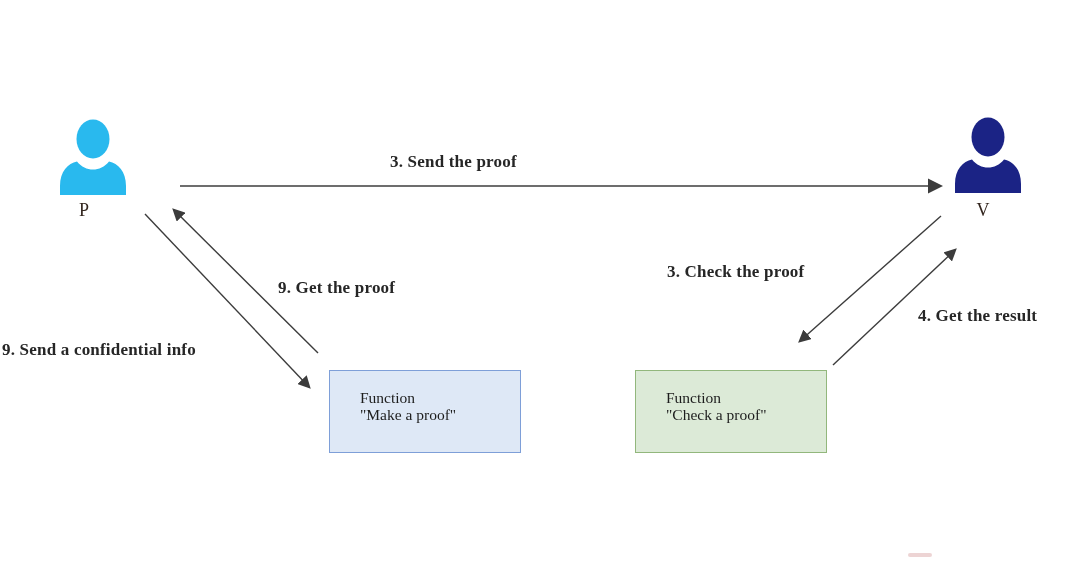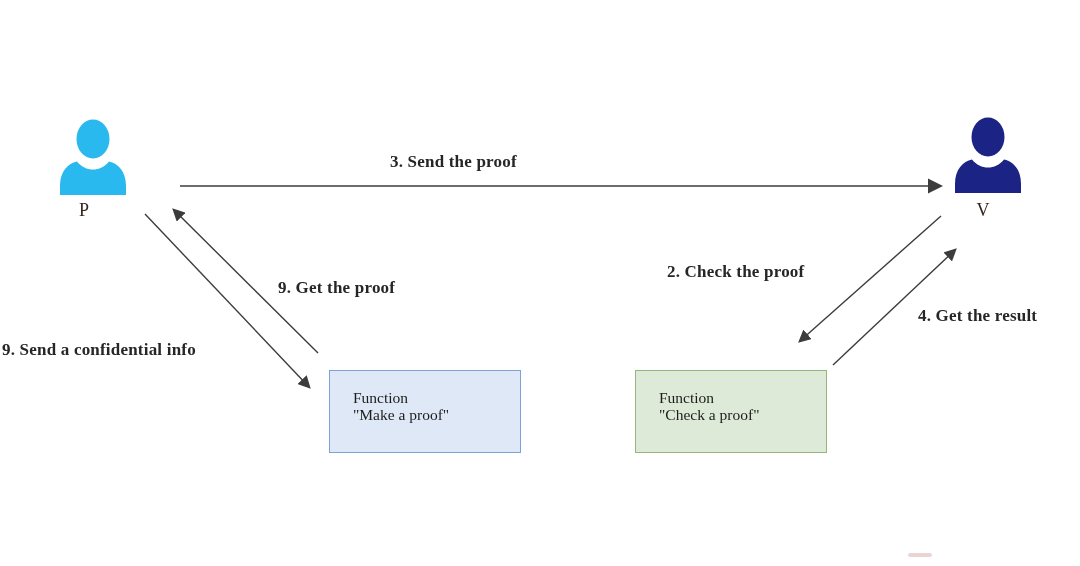--- a/index.html
+++ b/index.html
@@ -34,21 +34,21 @@
     text-align: center;
     color: #33261f;
     font-size: 18px;
     font-weight: 400;
   }
   .fn-box {
     position: absolute;
     width: 192px;
     height: 83px;
     box-sizing: border-box;
-    padding: 18px 0 0 23px;
+    padding: 18px 0 0 30px;
     font-size: 15.5px;
     line-height: 17px;
     color: #1d1d1d;
   }
   .fn-box .fn-line { white-space: nowrap; }
   .box-make {
     left: 329px; top: 370px;
     background: #dee8f6;
     border: 1.5px solid #7e9fd8;
   }
@@ -98,21 +98,21 @@
     <line x1="941" y1="216" x2="800" y2="341" stroke="#3c3c3c" stroke-width="1.4" marker-end="url(#arrow)"></line>
     <line x1="833" y1="365" x2="955" y2="250" stroke="#3c3c3c" stroke-width="1.4" marker-end="url(#arrow)"></line>
   </svg>
 
   <div id="lbl-p" class="actor-lbl">P</div>
   <div id="lbl-v" class="actor-lbl">V</div>
 
   <div id="lbl-step1" class="lbl">9. Send a confidential info</div>
   <div id="lbl-step2" class="lbl">9. Get the proof</div>
   <div id="lbl-step3" class="lbl">3. Send the proof</div>
-  <div id="lbl-step4" class="lbl">2. Check the proof</div>
+  <div id="lbl-step4" class="lbl">3. Check the proof</div>
   <div id="lbl-step5" class="lbl">4. Get the result</div>
 
   <div class="fn-box box-make">
     <div class="fn-line">Function</div>
     <div class="fn-line">"Make a proof"</div>
   </div>
   <div class="fn-box box-check">
     <div class="fn-line">Function</div>
     <div class="fn-line">"Check a proof"</div>
   </div>

